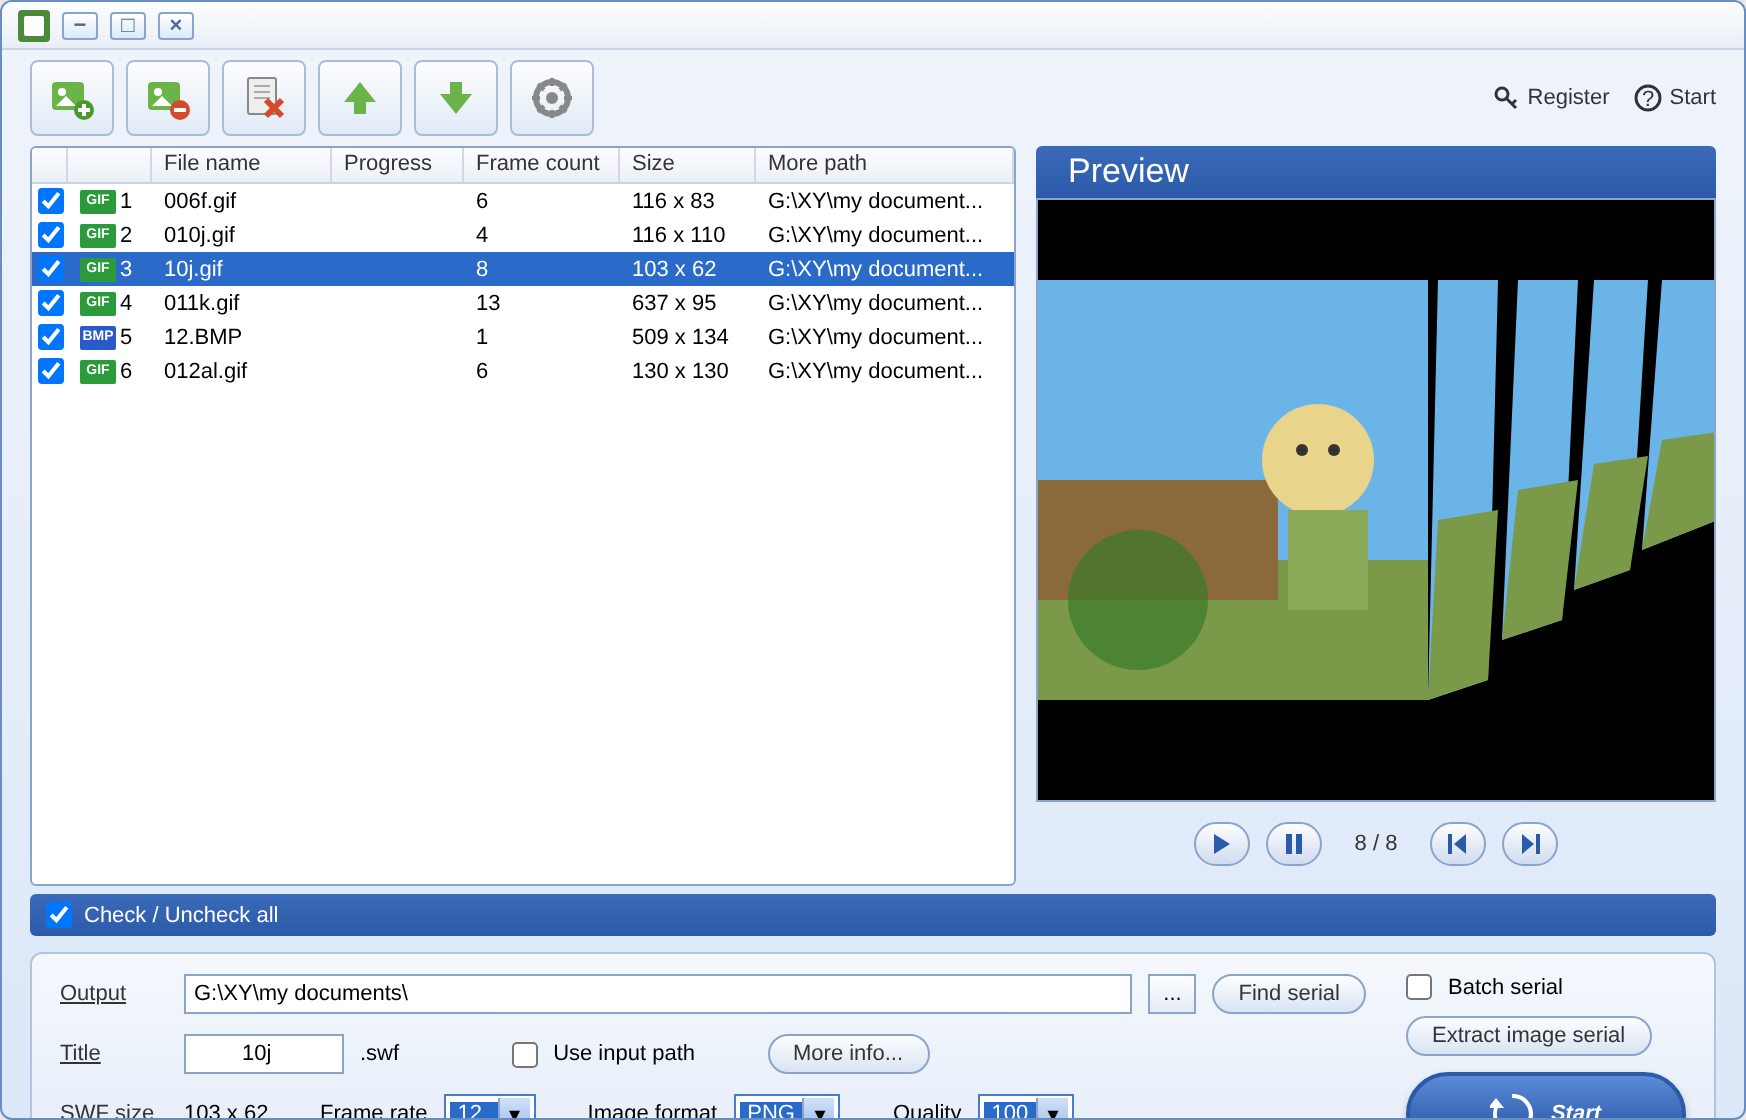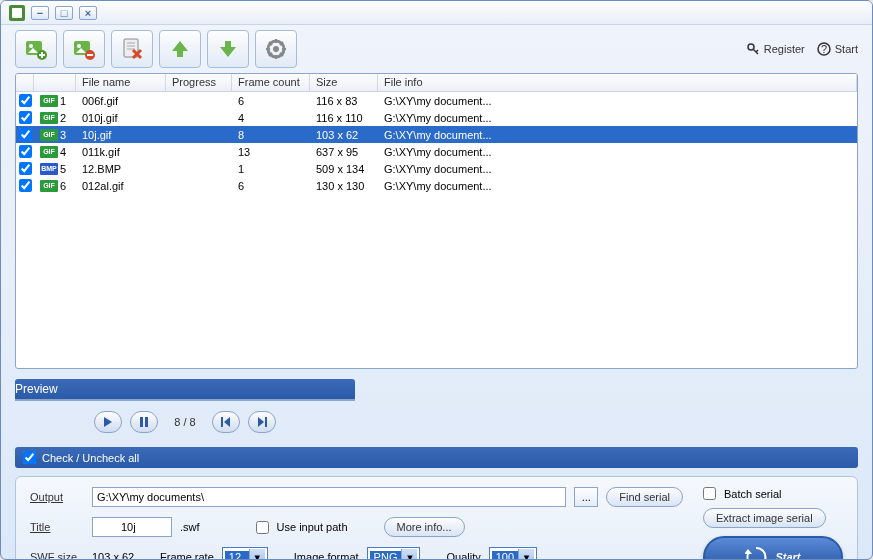--- a/index.html
+++ b/index.html
@@ -9,39 +9,39 @@
 .titlebar-icon { width: 16px; height: 16px; margin-right: 6px; }
 .titlebar-text { font-weight: bold; color: #333; flex: 1; }
 .titlebar-controls { display: flex; gap: 6px; }
 .titlebar-btn { width: 18px; height: 14px; border: 1px solid #8aa4cc; border-radius: 2px; background: linear-gradient(to bottom, #fff, #dce8f8); display: flex; align-items: center; justify-content: center; cursor: pointer; color: #4a6a9a; font-weight: bold; }
 .toolbar { height: 48px; display: flex; align-items: center; padding: 0 14px; gap: 6px; }
 .tool-btn { width: 42px; height: 38px; border: 1px solid #a8bcd8; border-radius: 4px; background: linear-gradient(to bottom, #fdfdfe, #e0eaf6); display: flex; align-items: center; justify-content: center; cursor: pointer; }
 .tool-btn svg { width: 24px; height: 24px; }
 .toolbar-right { margin-left: auto; display: flex; gap: 12px; }
 .link-btn { display: flex; align-items: center; gap: 4px; cursor: pointer; color: #333; }
 .link-btn svg { width: 14px; height: 14px; }
-.main-area { display: flex; padding: 0 14px; gap: 10px; height: 370px; flex-direction: column; }
+.main-area { display: flex; padding: 0 14px; gap: 10px; height: 370px; }
 .list-panel { flex: 1; background: #fff; border: 1px solid #8aa4cc; border-radius: 3px; overflow: hidden; display: flex; flex-direction: column; }
 .list-header { display: flex; background: linear-gradient(to bottom, #fdfdfe, #ebeff6); border-bottom: 1px solid #c8d4e8; height: 18px; }
 .list-header > div { padding: 2px 6px; border-right: 1px solid #d0d8e8; color: #333; }
 .list-body { flex: 1; overflow-y: auto; }
 .list-row { display: flex; height: 17px; align-items: center; }
 .list-row.selected { background: #2a6ac8; color: #fff; }
 .list-row > div { padding: 1px 6px; overflow: hidden; white-space: nowrap; text-overflow: ellipsis; }
 .col-chk { width: 18px; display: flex; align-items: center; justify-content: center; }
 .col-idx { width: 42px; display: flex; align-items: center; gap: 2px; }
 .col-name { width: 90px; }
 .col-prog { width: 66px; }
 .col-frame { width: 78px; }
 .col-size { width: 68px; }
 .col-path { flex: 1; }
 .gif-badge { display: inline-block; width: 18px; height: 12px; background: #2a9a3a; color: #fff; font-size: 7px; line-height: 12px; text-align: center; border-radius: 1px; font-weight: bold; }
 .bmp-badge { background: #2a5aca; }
 .preview-panel { width: 340px; display: flex; flex-direction: column; }
-.preview-header { background: linear-gradient(to bottom, #3a6ab8, #2a5aa8); color: #fff; padding: 3px 0; border-radius: 3px 3px 0 0; font-size: 12px; }
+.preview-header { background: linear-gradient(to bottom, #3a6ab8, #2a5aa8); color: #fff; padding: 3px 16px; border-radius: 3px 3px 0 0; font-size: 17px; }
 .preview-canvas { flex: 1; background: #000; border: 1px solid #8aa4cc; display: flex; align-items: center; justify-content: center; overflow: hidden; position: relative; }
 .preview-controls { display: flex; align-items: center; justify-content: center; gap: 8px; padding: 10px 0; }
 .ctrl-btn { width: 28px; height: 22px; border: 1px solid #8aa4cc; border-radius: 11px; background: linear-gradient(to bottom, #fdfdfe, #d0dcf0); display: flex; align-items: center; justify-content: center; cursor: pointer; }
 .ctrl-btn svg { width: 10px; height: 10px; fill: #2a5aa8; }
 .frame-counter { margin: 0 8px; color: #333; }
 .check-all-bar { margin: 4px 14px 0; background: linear-gradient(to bottom, #3a6ab8, #2a5aa8); color: #fff; padding: 4px 8px; border-radius: 3px; display: flex; align-items: center; gap: 6px; }
 .bottom-panel { margin: 8px 14px; background: linear-gradient(to bottom, #f4f8fd, #e4ecf8); border: 1px solid #b0c4e0; border-radius: 6px; padding: 10px 14px; display: flex; gap: 20px; }
 .bottom-left { flex: 1; display: flex; flex-direction: column; gap: 10px; }
 .form-row { display: flex; align-items: center; gap: 8px; }
 .form-label { width: 54px; text-align: left; color: #333; text-decoration: underline; }
@@ -136,21 +136,21 @@
 
   <div class="main-area">
     <div class="list-panel">
       <div class="list-header">
         <div class="col-chk"></div>
         <div class="col-idx"></div>
         <div class="col-name">File name</div>
         <div class="col-prog">Progress</div>
         <div class="col-frame">Frame count</div>
         <div class="col-size">Size</div>
-        <div class="col-path">File info</div>
+        <div class="col-path">More path</div>
       </div>
       <div class="list-body" id="list-body">
           <div class="list-row">
             <div class="col-chk">
               <input type="checkbox" checked="" style="">
             </div>
             <div class="col-idx"><span class="gif-badge ">GIF</span>1</div>
             <div class="col-name">006f.gif</div>
             <div class="col-prog"></div>
             <div class="col-frame">6</div>

